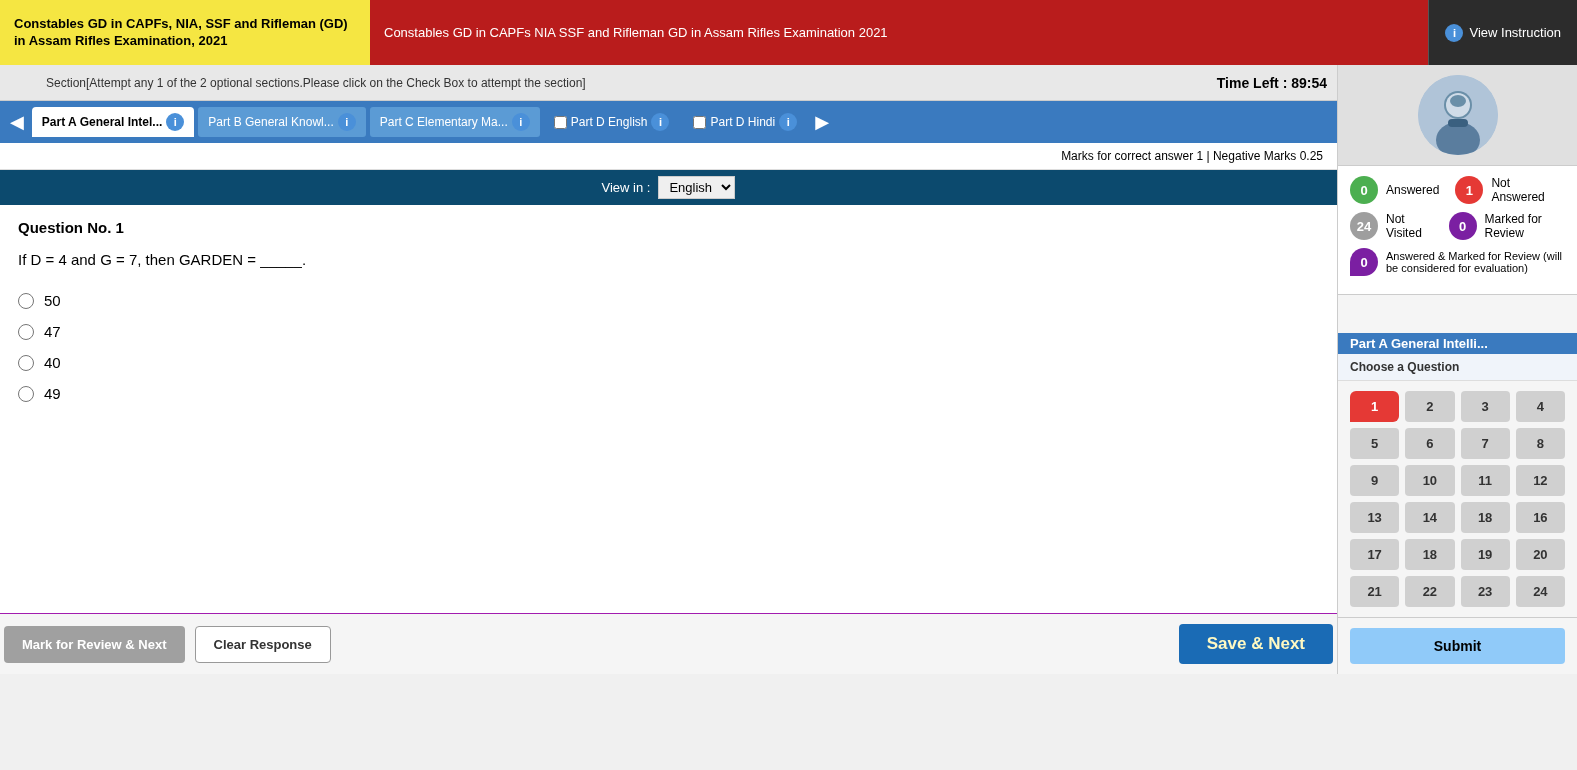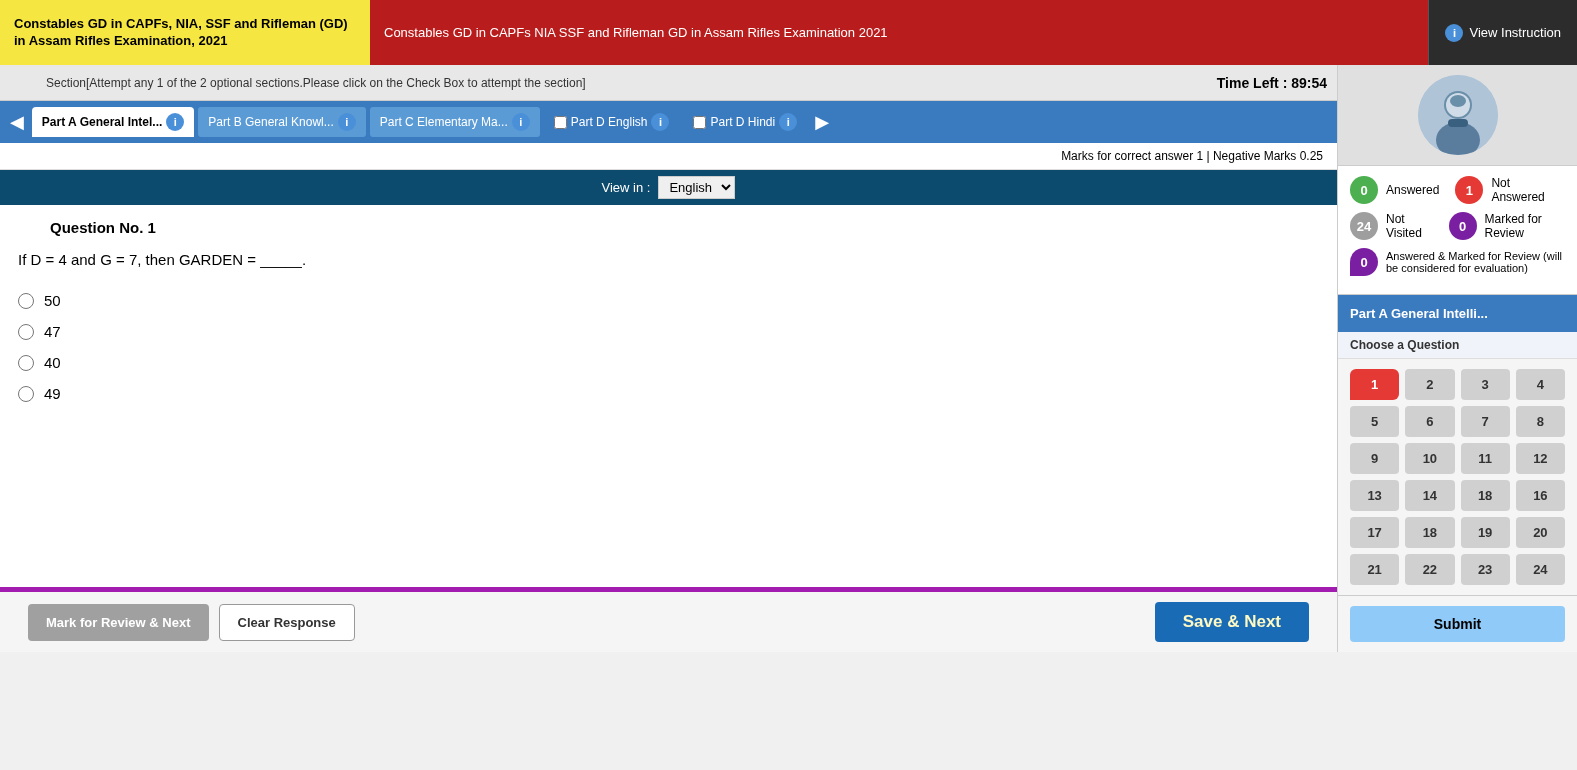--- a/index.html
+++ b/index.html
@@ -169,21 +169,20 @@
       flex: 1;
       padding: 14px 18px;
       overflow-y: auto;
       background: #fff;
     }
     .question-number {
       font-weight: bold;
       font-size: 15px;
       margin-bottom: 12px;
       color: #000;
-      margin-left: 32px;
     }
     .question-text {
       font-size: 15px;
       margin-bottom: 20px;
       color: #000;
       line-height: 1.6;
     }
     .options-list {
       list-style: none;
       display: flex;
@@ -200,22 +199,22 @@
     }
     .option-item input[type="radio"] {
       width: 16px;
       height: 16px;
       cursor: pointer;
     }
 
     
     .bottom-bar {
       background: #f5f5f5;
-      border-top: 5px solid #a21caf;
-      padding: 10px 28px;
+      border-top: 1px solid #a21caf;
+      padding: 10px 4px;
       display: flex;
       align-items: center;
       justify-content: space-between;
     }
     .bottom-left {
       display: flex;
       gap: 10px;
     }
     .btn-mark-review {
       background: #a0a0a0;
@@ -305,23 +304,24 @@
     .badge-answered { background: #4caf50; }
     .badge-not-answered { background: #e53935; }
     .badge-not-visited { background: #9e9e9e; }
     .badge-marked { background: #7b1fa2; }
     .badge-answered-marked { background: #7b1fa2; border-radius: 50% 50% 50% 0; }
 
     
     .section-label-bar {
       background: #3a7abf;
       color: #fff;
-      padding: 11px 12px;
-      font-size: 13px;
-      font-weight: bold;
+      padding: 3px 12px;
+      font-size: 13px;
+      font-weight: bold;
+      margin-top: 38px;
     }
 
     
     .choose-question-bar {
       padding: 6px 12px;
       font-size: 12px;
       color: #333;
       font-weight: bold;
       background: #f0f4fa;
       border-bottom: 1px solid #ddd;

